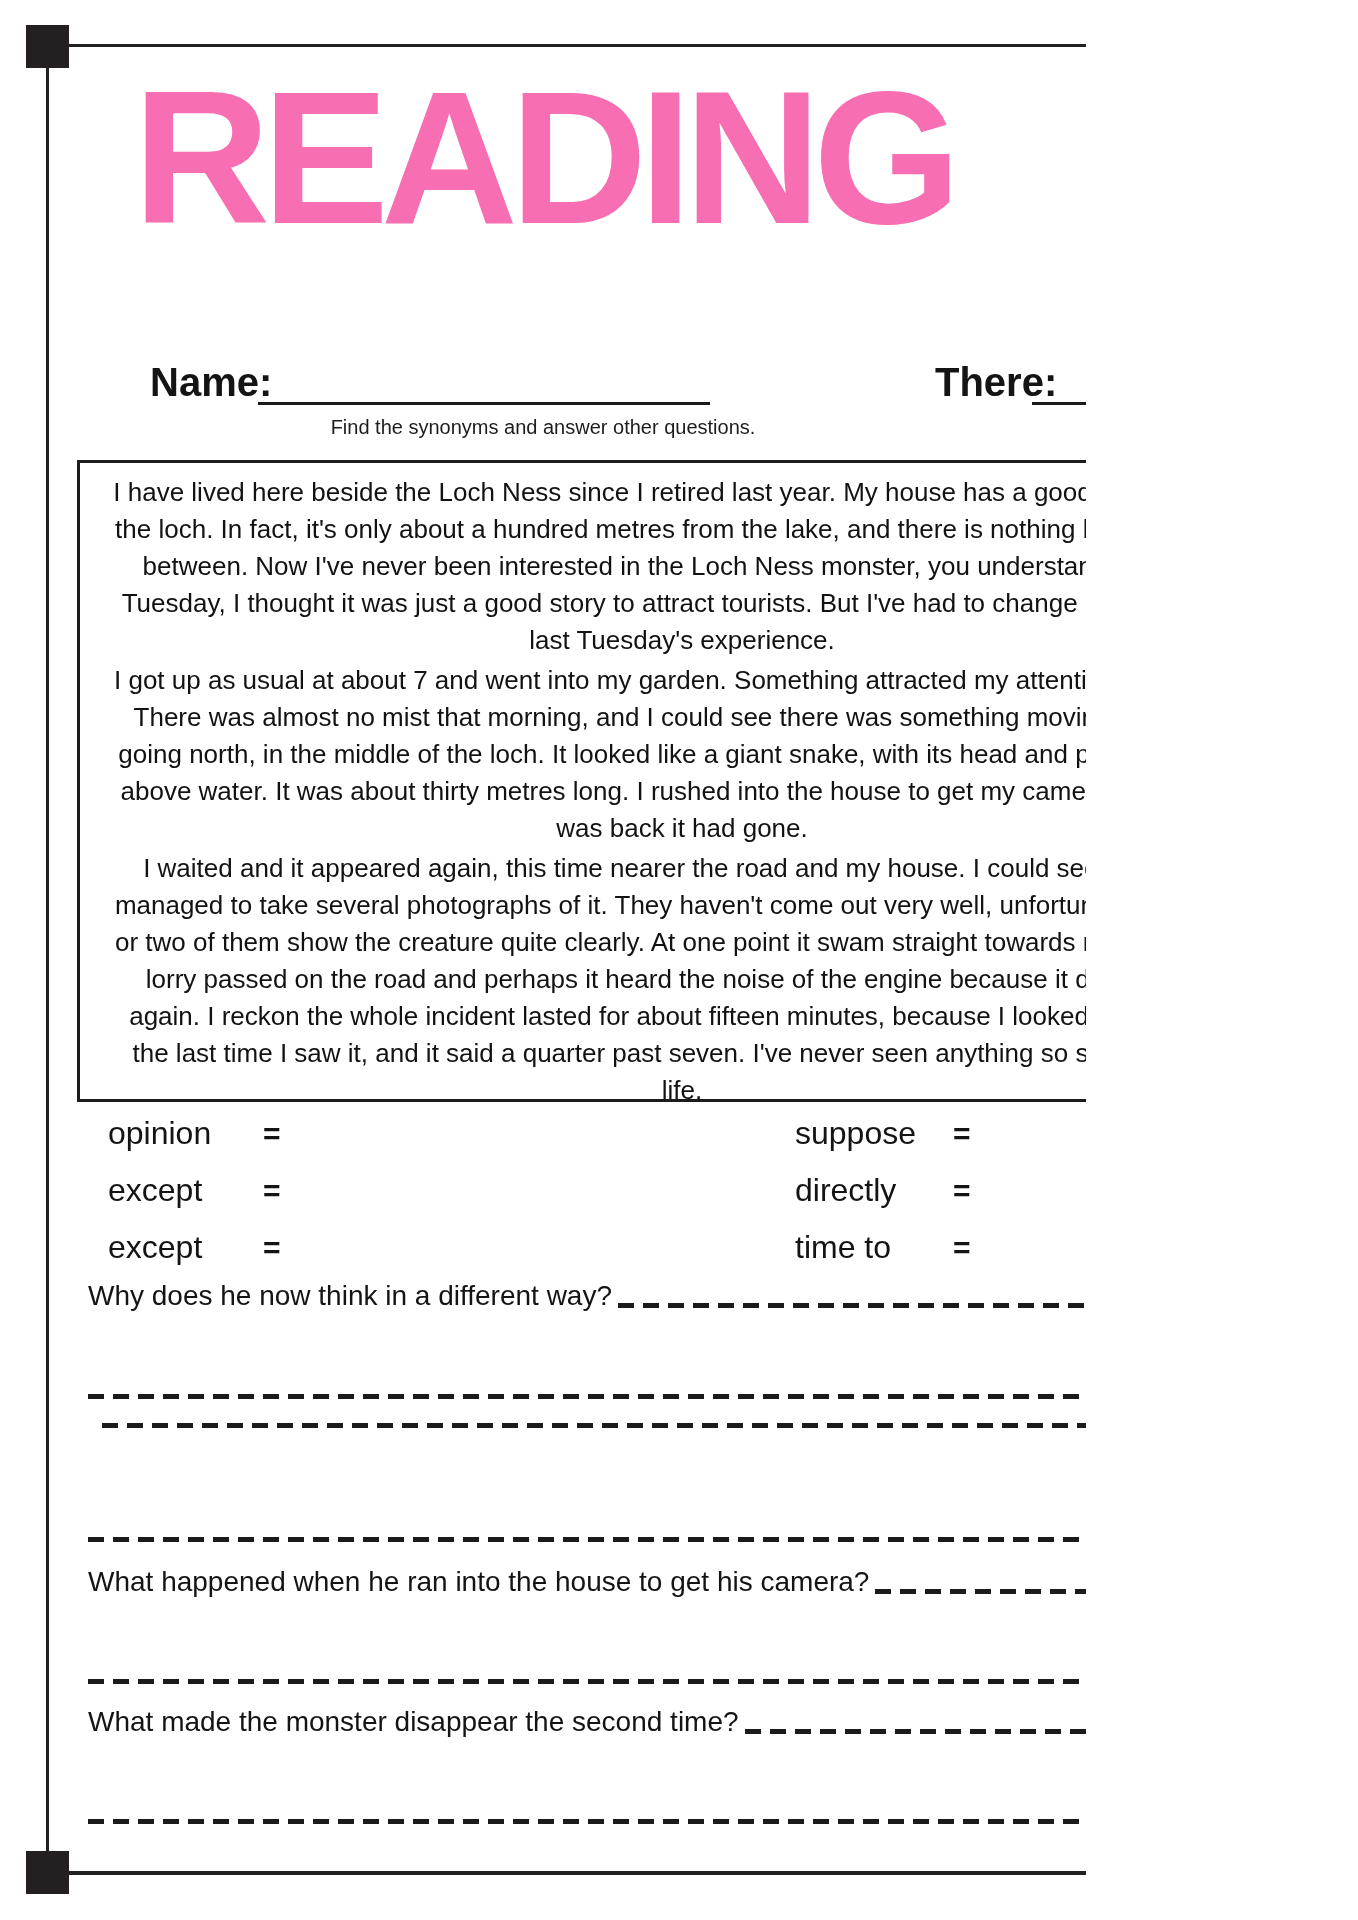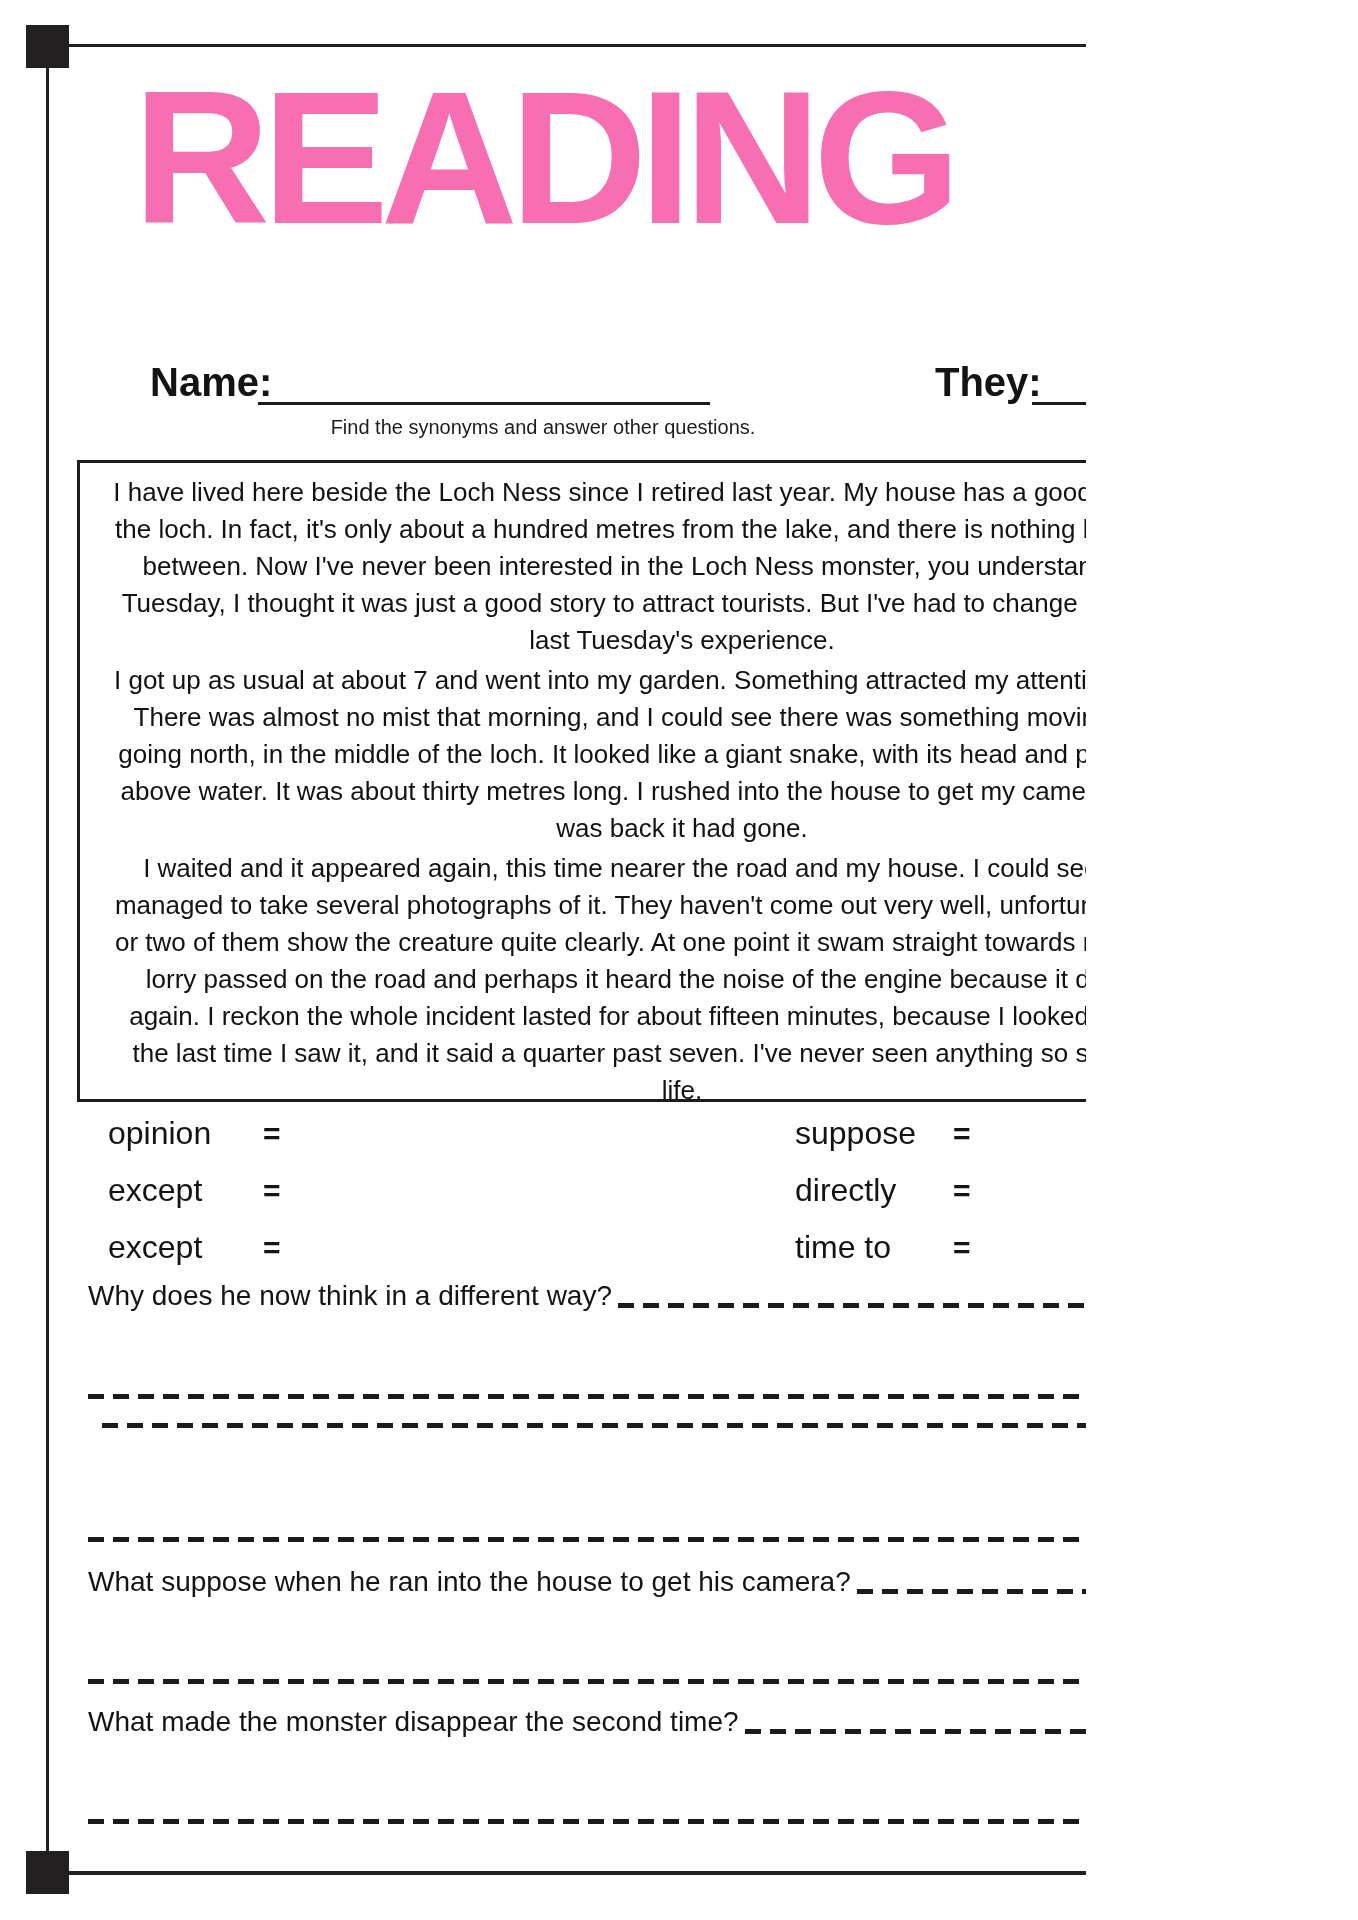--- a/index.html
+++ b/index.html
@@ -90,21 +90,21 @@
   <div class="frame-line frame-right"></div>
   <div class="corner c-tl"></div>
   <div class="corner c-tr"></div>
   <div class="corner c-bl"></div>
   <div class="corner c-br"></div>
 
   <div class="title-main">READING</div>
 
   <div class="label name-label">Name:</div>
   <div class="write-line name-line"></div>
-  <div class="label date-label">They:</div>
+  <div class="label date-label">There:</div>
   <div class="write-line date-line"></div>
 
   <div class="instruction">Find the synonyms and answer other questions.</div>
 
   <div class="passage-box">
     <p>I have lived here beside the Loch Ness since I retired last year. My house has a good, clear view of the loch. In fact, it's only about a hundred metres from the lake, and there is nothing but the road in between. Now I've never been interested in the Loch Ness monster, you understand. Until last Tuesday, I thought it was just a good story to attract tourists. But I've had to change my mind after last Tuesday's experience.</p>
     <p>I got up as usual at about 7 and went into my garden. Something attracted my attention to the loch. There was almost no mist that morning, and I could see there was something moving quite fast, going north, in the middle of the loch. It looked like a giant snake, with its head and part of its body above water. It was about thirty metres long. I rushed into the house to get my camera, but when I was back it had gone.</p>
     <p>I waited and it appeared again, this time nearer the road and my house. I could see it clearly. I managed to take several photographs of it. They haven't come out very well, unfortunately, but one or two of them show the creature quite clearly. At one point it swam straight towards me, but then a lorry passed on the road and perhaps it heard the noise of the engine because it disappeared again. I reckon the whole incident lasted for about fifteen minutes, because I looked at my watch the last time I saw it, and it said a quarter past seven. I've never seen anything so strange in my life.</p>
   </div>
 
@@ -128,21 +128,21 @@
     <div class="dash-fill"></div>
   </div>
   <div class="dash-line" style="top:1394px;"></div>
 
   <div class="q-row" style="top:1423px;">
     <div class="dash-fill" style="margin-left:14px;"></div>
   </div>
   <div class="dash-line" style="top:1537px;"></div>
 
   <div class="q-row" style="top:1566px;">
-    <span>What suppose when he ran into the house to get his camera?</span>
+    <span>What happened when he ran into the house to get his camera?</span>
     <div class="dash-fill"></div>
   </div>
   <div class="dash-line" style="top:1679px;"></div>
 
   <div class="q-row" style="top:1706px;">
     <span>What made the monster disappear the second time?</span>
     <div class="dash-fill"></div>
   </div>
   <div class="dash-line" style="top:1819px;"></div>
 

